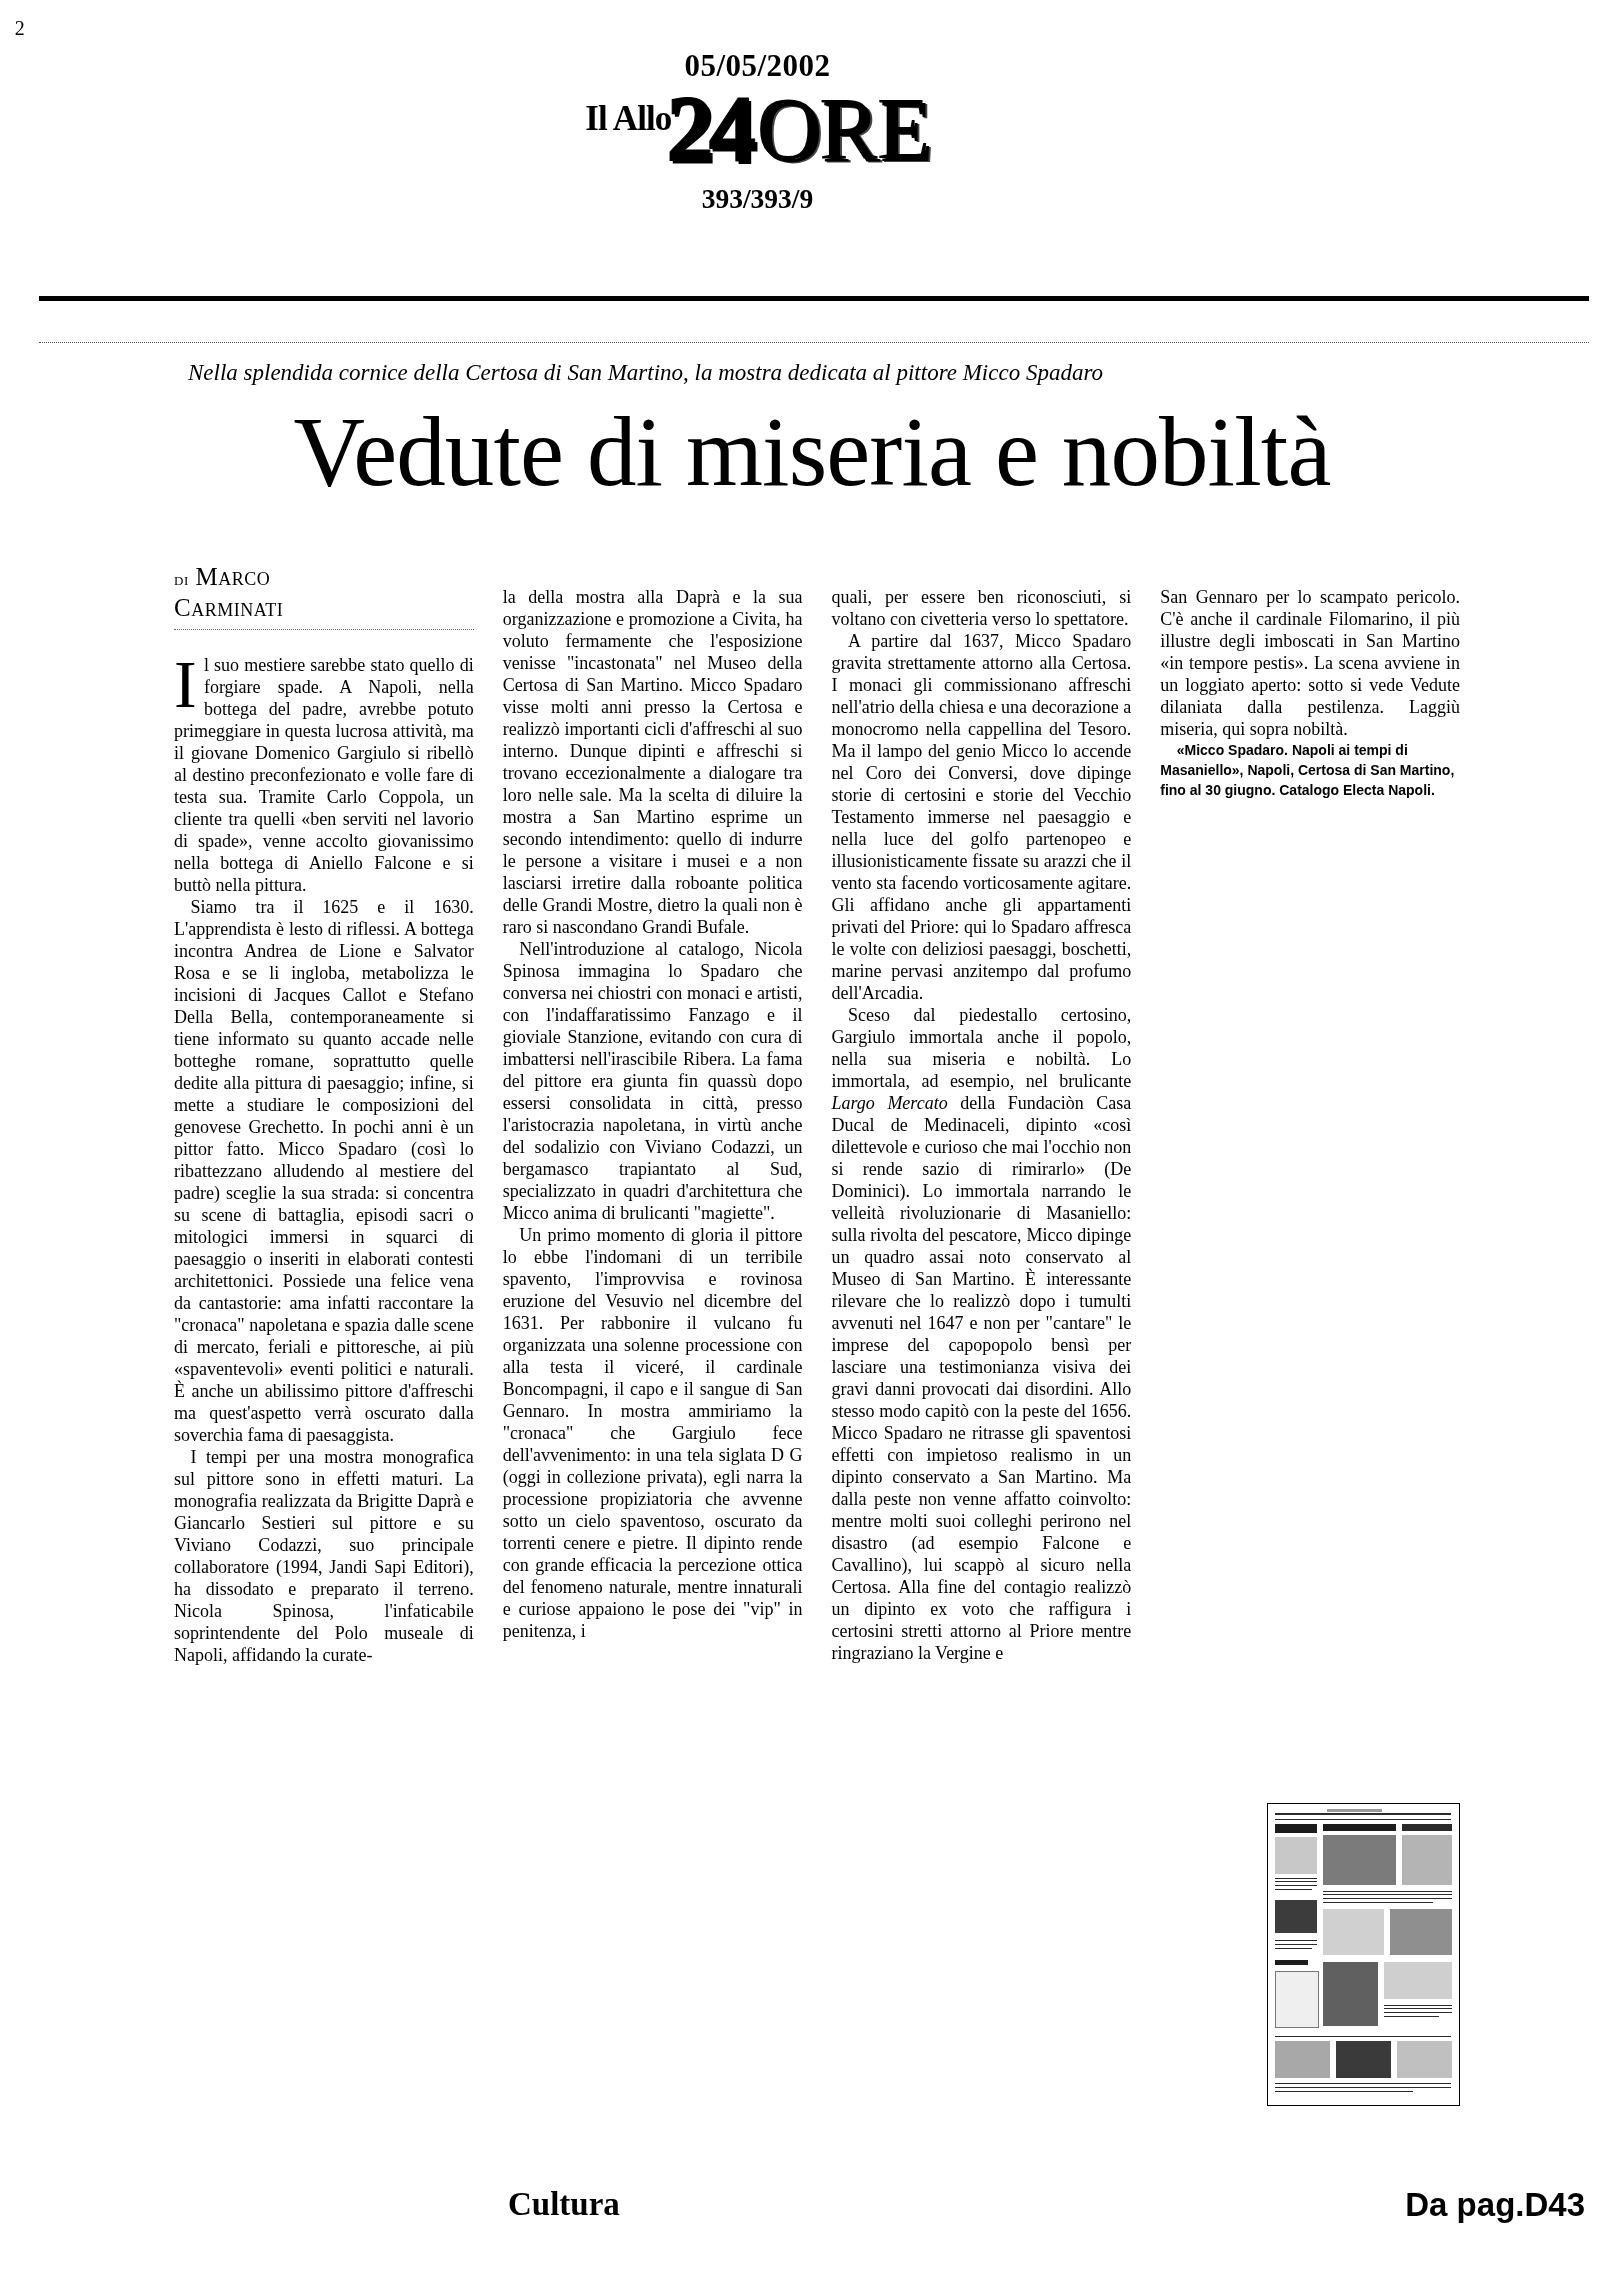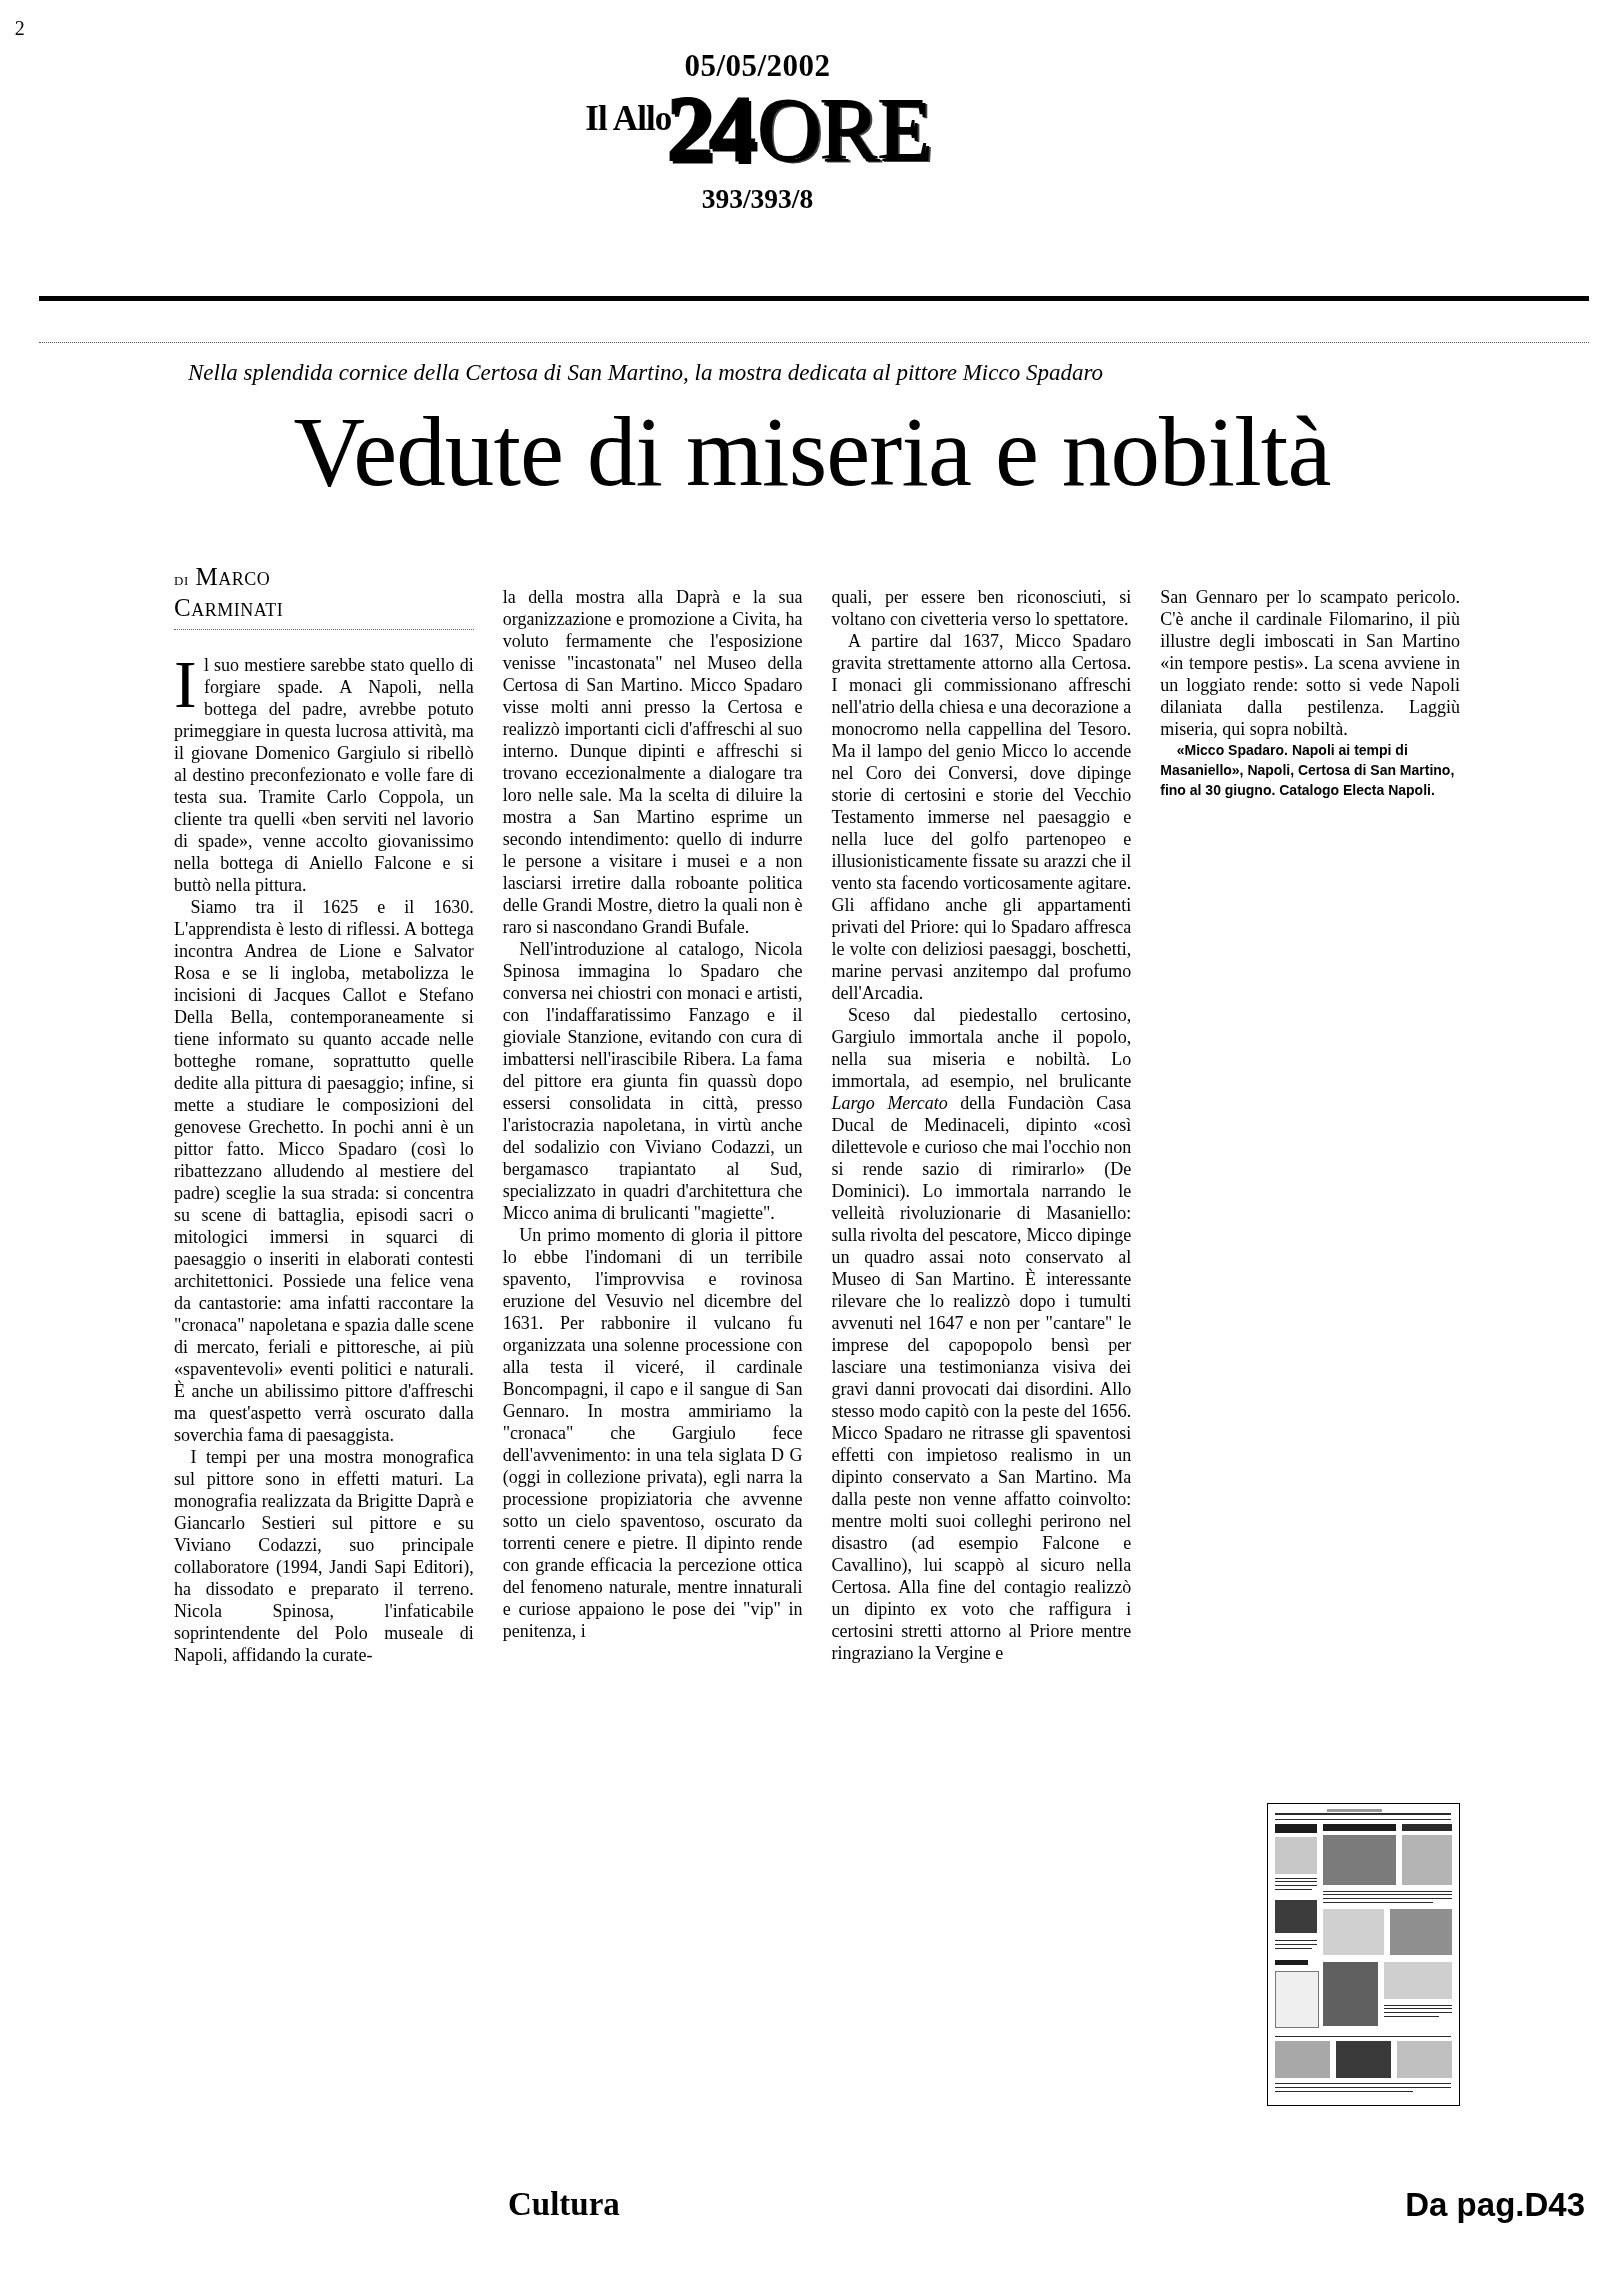--- a/index.html
+++ b/index.html
@@ -228,21 +228,21 @@
 
   <div class="page-number">2</div>
 
   <div class="masthead">
     <div class="masthead-date">05/05/2002</div>
     <div class="logo-row">
       <span class="logo-ilsole">Il Allo</span>
       <span class="logo-24">24</span>
       <span class="logo-ore">ORE</span>
     </div>
-    <div class="masthead-code">393/393/8</div>
+    <div class="masthead-code">393/393/9</div>
   </div>
 
   <div class="rule-thick"></div>
   <div class="rule-dotted"></div>
 
   <div class="kicker">Nella splendida cornice della Certosa di San Martino, la mostra dedicata al pittore Micco Spadaro</div>
   <div class="headline">Vedute di miseria e nobiltà</div>
 
   <div class="columns">
 
@@ -264,21 +264,21 @@
       <p>Un primo momento di gloria il pittore lo ebbe l'indomani di un terribile spavento, l'improvvisa e rovinosa eruzione del Vesuvio nel dicembre del 1631. Per rabbonire il vulcano fu organizzata una solenne processione con alla testa il viceré, il cardinale Boncompagni, il capo e il sangue di San Gennaro. In mostra ammiriamo la "cronaca" che Gargiulo fece dell'avvenimento: in una tela siglata D G (oggi in collezione privata), egli narra la processione propiziatoria che avvenne sotto un cielo spaventoso, oscurato da torrenti cenere e pietre. Il dipinto rende con grande efficacia la percezione ottica del fenomeno naturale, mentre innaturali e curiose appaiono le pose dei "vip" in penitenza, i</p>
     </div>
 
     <div class="col">
       <p class="first">quali, per essere ben riconosciuti, si voltano con civetteria verso lo spettatore.</p>
       <p>A partire dal 1637, Micco Spadaro gravita strettamente attorno alla Certosa. I monaci gli commissionano affreschi nell'atrio della chiesa e una decorazione a monocromo nella cappellina del Tesoro. Ma il lampo del genio Micco lo accende nel Coro dei Conversi, dove dipinge storie di certosini e storie del Vecchio Testamento immerse nel paesaggio e nella luce del golfo partenopeo e illusionisticamente fissate su arazzi che il vento sta facendo vorticosamente agitare. Gli affidano anche gli appartamenti privati del Priore: qui lo Spadaro affresca le volte con deliziosi paesaggi, boschetti, marine pervasi anzitempo dal profumo dell'Arcadia.</p>
       <p>Sceso dal piedestallo certosino, Gargiulo immortala anche il popolo, nella sua miseria e nobiltà. Lo immortala, ad esempio, nel brulicante <i>Largo Mercato</i> della Fundaciòn Casa Ducal de Medinaceli, dipinto «così dilettevole e curioso che mai l'occhio non si rende sazio di rimirarlo» (De Dominici). Lo immortala narrando le velleità rivoluzionarie di Masaniello: sulla rivolta del pescatore, Micco dipinge un quadro assai noto conservato al Museo di San Martino. È interessante rilevare che lo realizzò dopo i tumulti avvenuti nel 1647 e non per "cantare" le imprese del capopopolo bensì per lasciare una testimonianza visiva dei gravi danni provocati dai disordini. Allo stesso modo capitò con la peste del 1656. Micco Spadaro ne ritrasse gli spaventosi effetti con impietoso realismo in un dipinto conservato a San Martino. Ma dalla peste non venne affatto coinvolto: mentre molti suoi colleghi perirono nel disastro (ad esempio Falcone e Cavallino), lui scappò al sicuro nella Certosa. Alla fine del contagio realizzò un dipinto ex voto che raffigura i certosini stretti attorno al Priore mentre ringraziano la Vergine e</p>
     </div>
 
     <div class="col">
-      <p class="first">San Gennaro per lo scampato pericolo. C'è anche il cardinale Filomarino, il più illustre degli imboscati in San Martino «in tempore pestis». La scena avviene in un loggiato rende: sotto si vede Napoli dilaniata dalla pestilenza. Laggiù miseria, qui sopra nobiltà.</p>
+      <p class="first">San Gennaro per lo scampato pericolo. C'è anche il cardinale Filomarino, il più illustre degli imboscati in San Martino «in tempore pestis». La scena avviene in un loggiato aperto: sotto si vede Vedute dilaniata dalla pestilenza. Laggiù miseria, qui sopra nobiltà.</p>
       <p class="credit">«Micco Spadaro. Napoli ai tempi di Masaniello», Napoli, Certosa di San Martino, fino al 30 giugno. Catalogo Electa Napoli.</p>
     </div>
 
   </div>
 
   <div class="thumb">
     <div class="thumb-inner">
       <div class="tline" style="left:3.7px; top:5.5px; width:176px; height:1.8px;"></div>
       <div class="tline" style="left:3.7px; top:11px; width:176px; height:0.9px;"></div>
       <div class="tblock" style="left:55px; top:0.9px; width:55px; height:3.7px;"></div>

